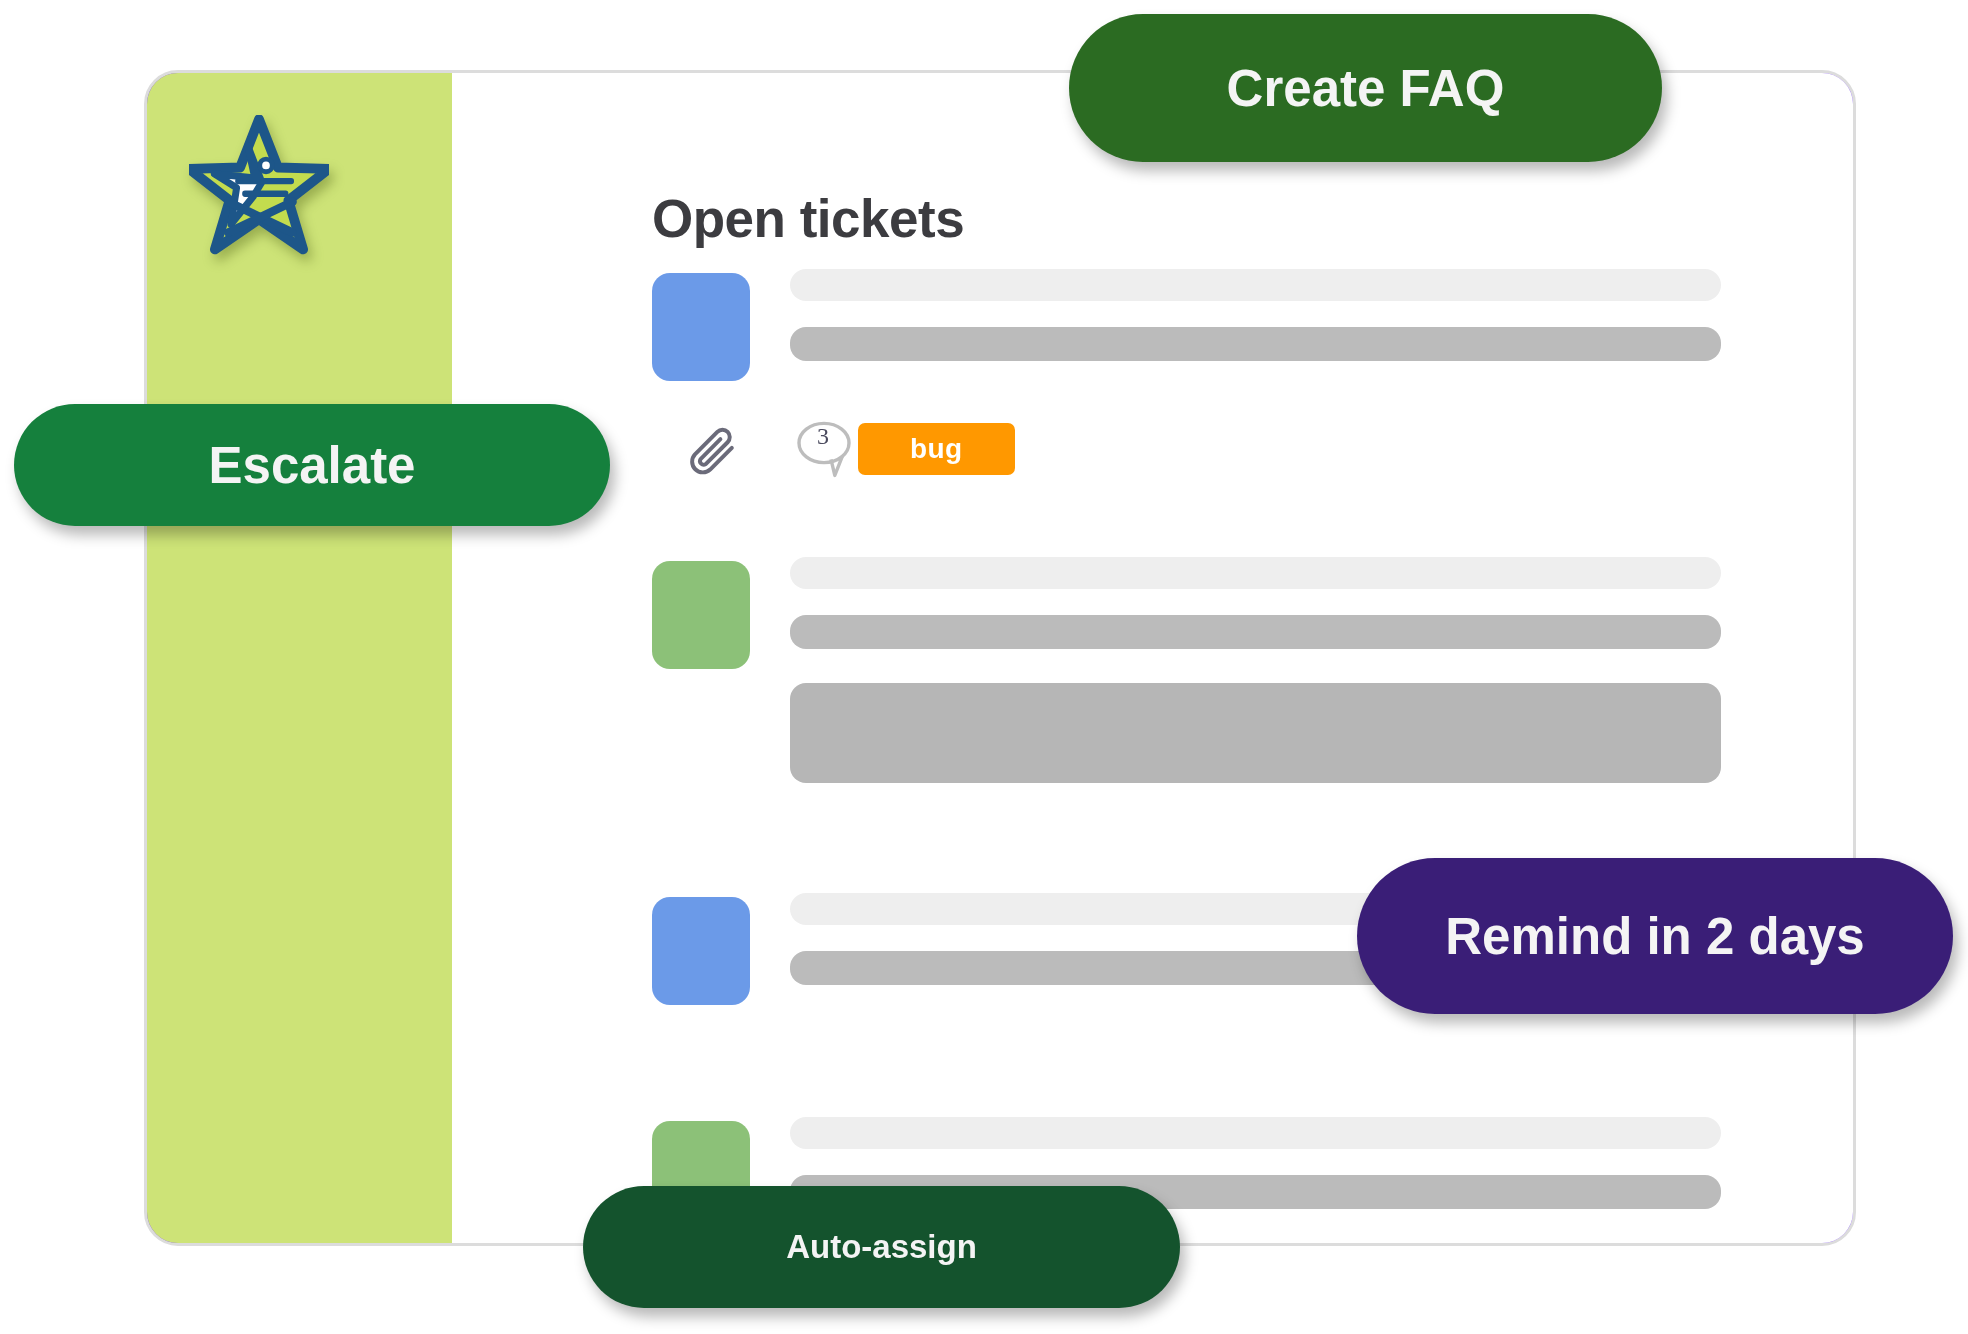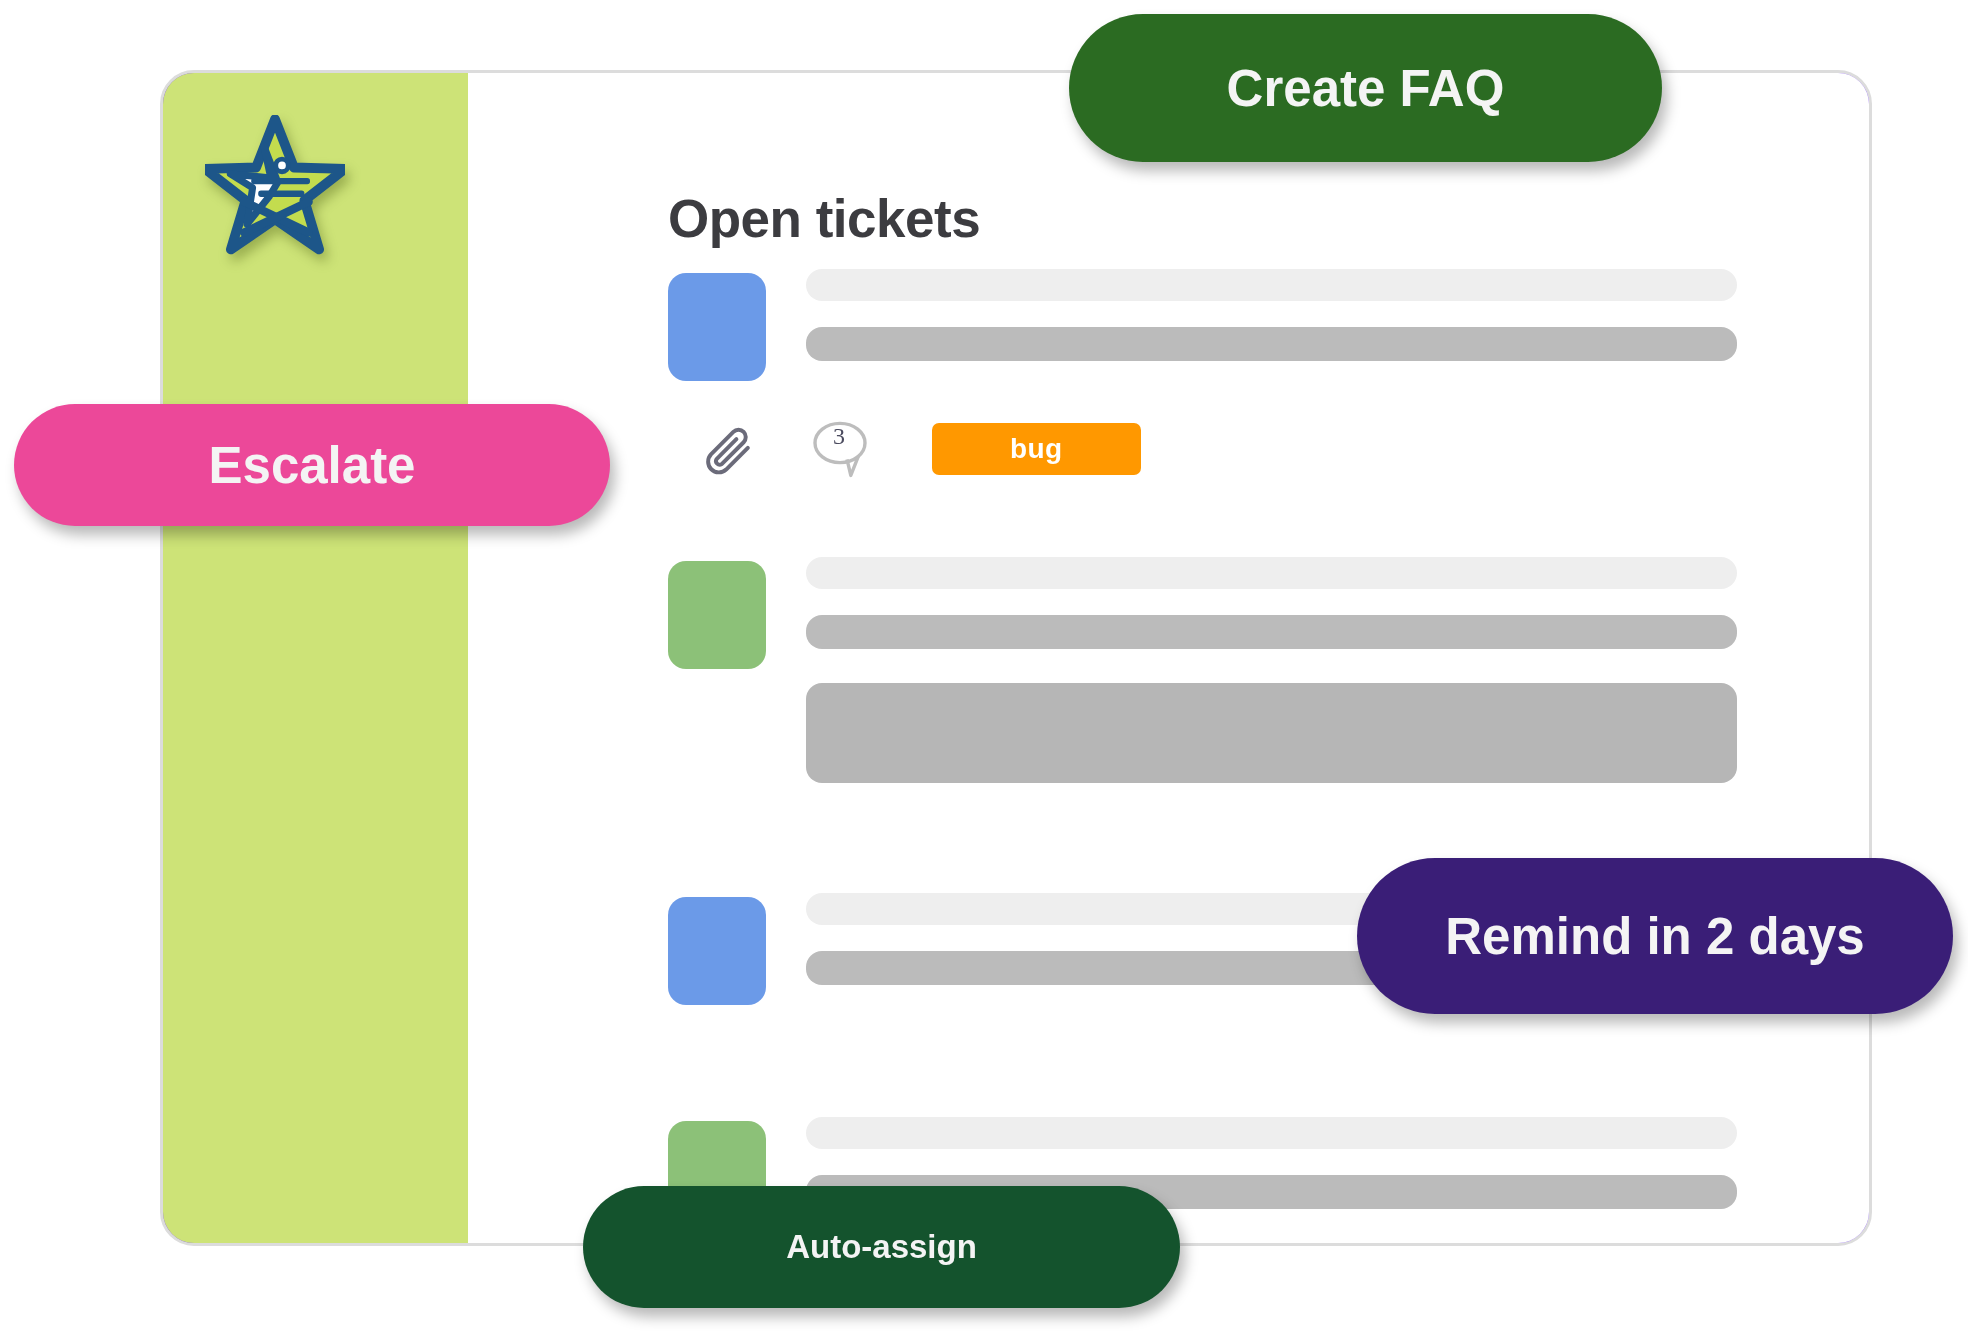--- a/index.html
+++ b/index.html
@@ -12,21 +12,21 @@
     width: 1968px;
     height: 1334px;
     position: relative;
     overflow: hidden;
     font-family: "Liberation Sans", sans-serif;
   }
 
   
   #app-card {
     position: absolute;
-    left: 160px;
+    left: 144px;
     top: 70px;
     width: 1712px;
     height: 1176px;
     background: #8b5cf6;
     border: 3px solid #dcdcdc;
     border-radius: 34px;
     box-sizing: border-box;
     overflow: hidden;
   }
 
@@ -136,26 +136,25 @@
   .comment-count {
     position: absolute;
     left: 0; top: 4px;
     width: 54px;
     text-align: center;
     font-size: 24px;
     color: #4a4a5e;
     font-family: "Liberation Serif", serif;
   }
   .ticket-tag {
-    margin-left: 58px;
     background: #ff9800;
     color: #ffffff;
     font-size: 28px;
     font-weight: bold;
-    padding: 10px 78px;
+    padding: 10px 52px;
     border-radius: 7px;
     letter-spacing: 0.4px;
   }
 
   
   .action-pill {
     position: absolute;
     display: flex;
     align-items: center;
     justify-content: center;
@@ -174,21 +173,21 @@
     width: 593px;
     height: 148px;
     background: #2b6b22;
     font-size: 51px;
   }
   #pill-escalate {
     left: 14px;
     top: 404px;
     width: 596px;
     height: 122px;
-    background: #ec4899;
+    background: #15803d;
     font-size: 51px;
   }
   #pill-remind {
     left: 1357px;
     top: 858px;
     width: 596px;
     height: 156px;
     background: #3a1e77;
     font-size: 51px;
   }

